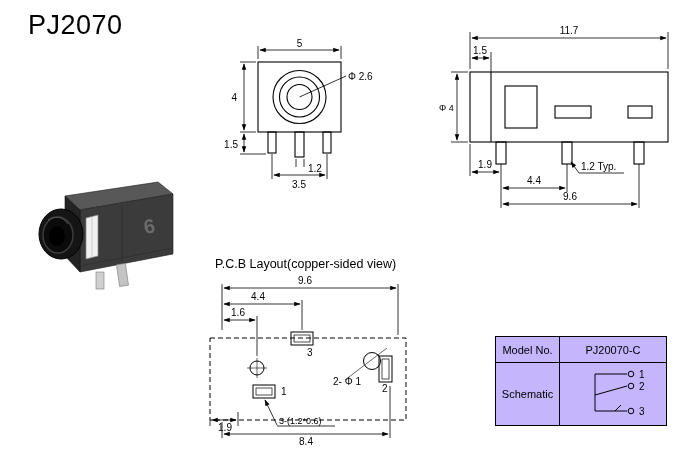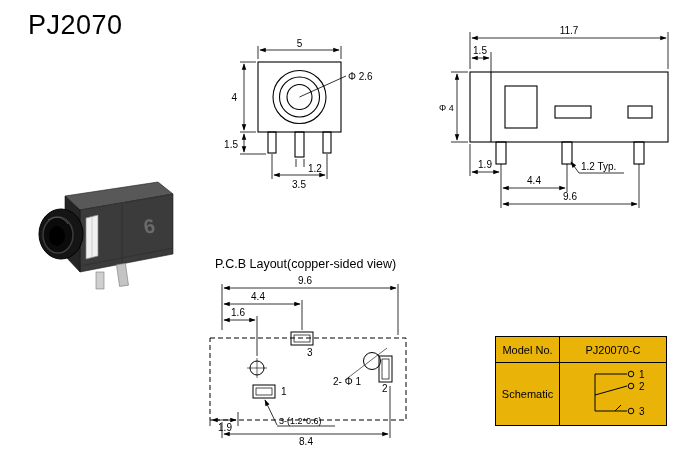--- a/index.html
+++ b/index.html
@@ -4,21 +4,21 @@
 <style>
   * { margin:0; padding:0; box-sizing:border-box; }
   html,body { background:#ffffff; }
   body { font-family:"Liberation Sans", sans-serif; color:#000; }
   #canvas { position:relative; width:700px; height:450px; background:#fff; overflow:hidden; }
   .abs { position:absolute; }
   .title { font-size:27px; font-weight:normal; letter-spacing:.5px; }
   .caption { font-size:12.5px; }
   svg text { font-family:"Liberation Sans", sans-serif; font-size:10px; fill:#000; }
   svg text.small { font-size:9px; }
-  table.spec { border-collapse:collapse; background:#eab308; }
+  table.spec { border-collapse:collapse; background:#c4b5fd; }
   table.spec td { border:1px solid #000; font-size:11px; text-align:center; vertical-align:middle; padding:2px 3px; }
   .mark6 { font-size:20px; fill:#6a6a6a; font-weight:bold; }
 </style>
 </head>
 <body>
 
 <div id="canvas">
 
   <div class="abs title" style="left:28px; top:10px;">PJ2070</div>
 

